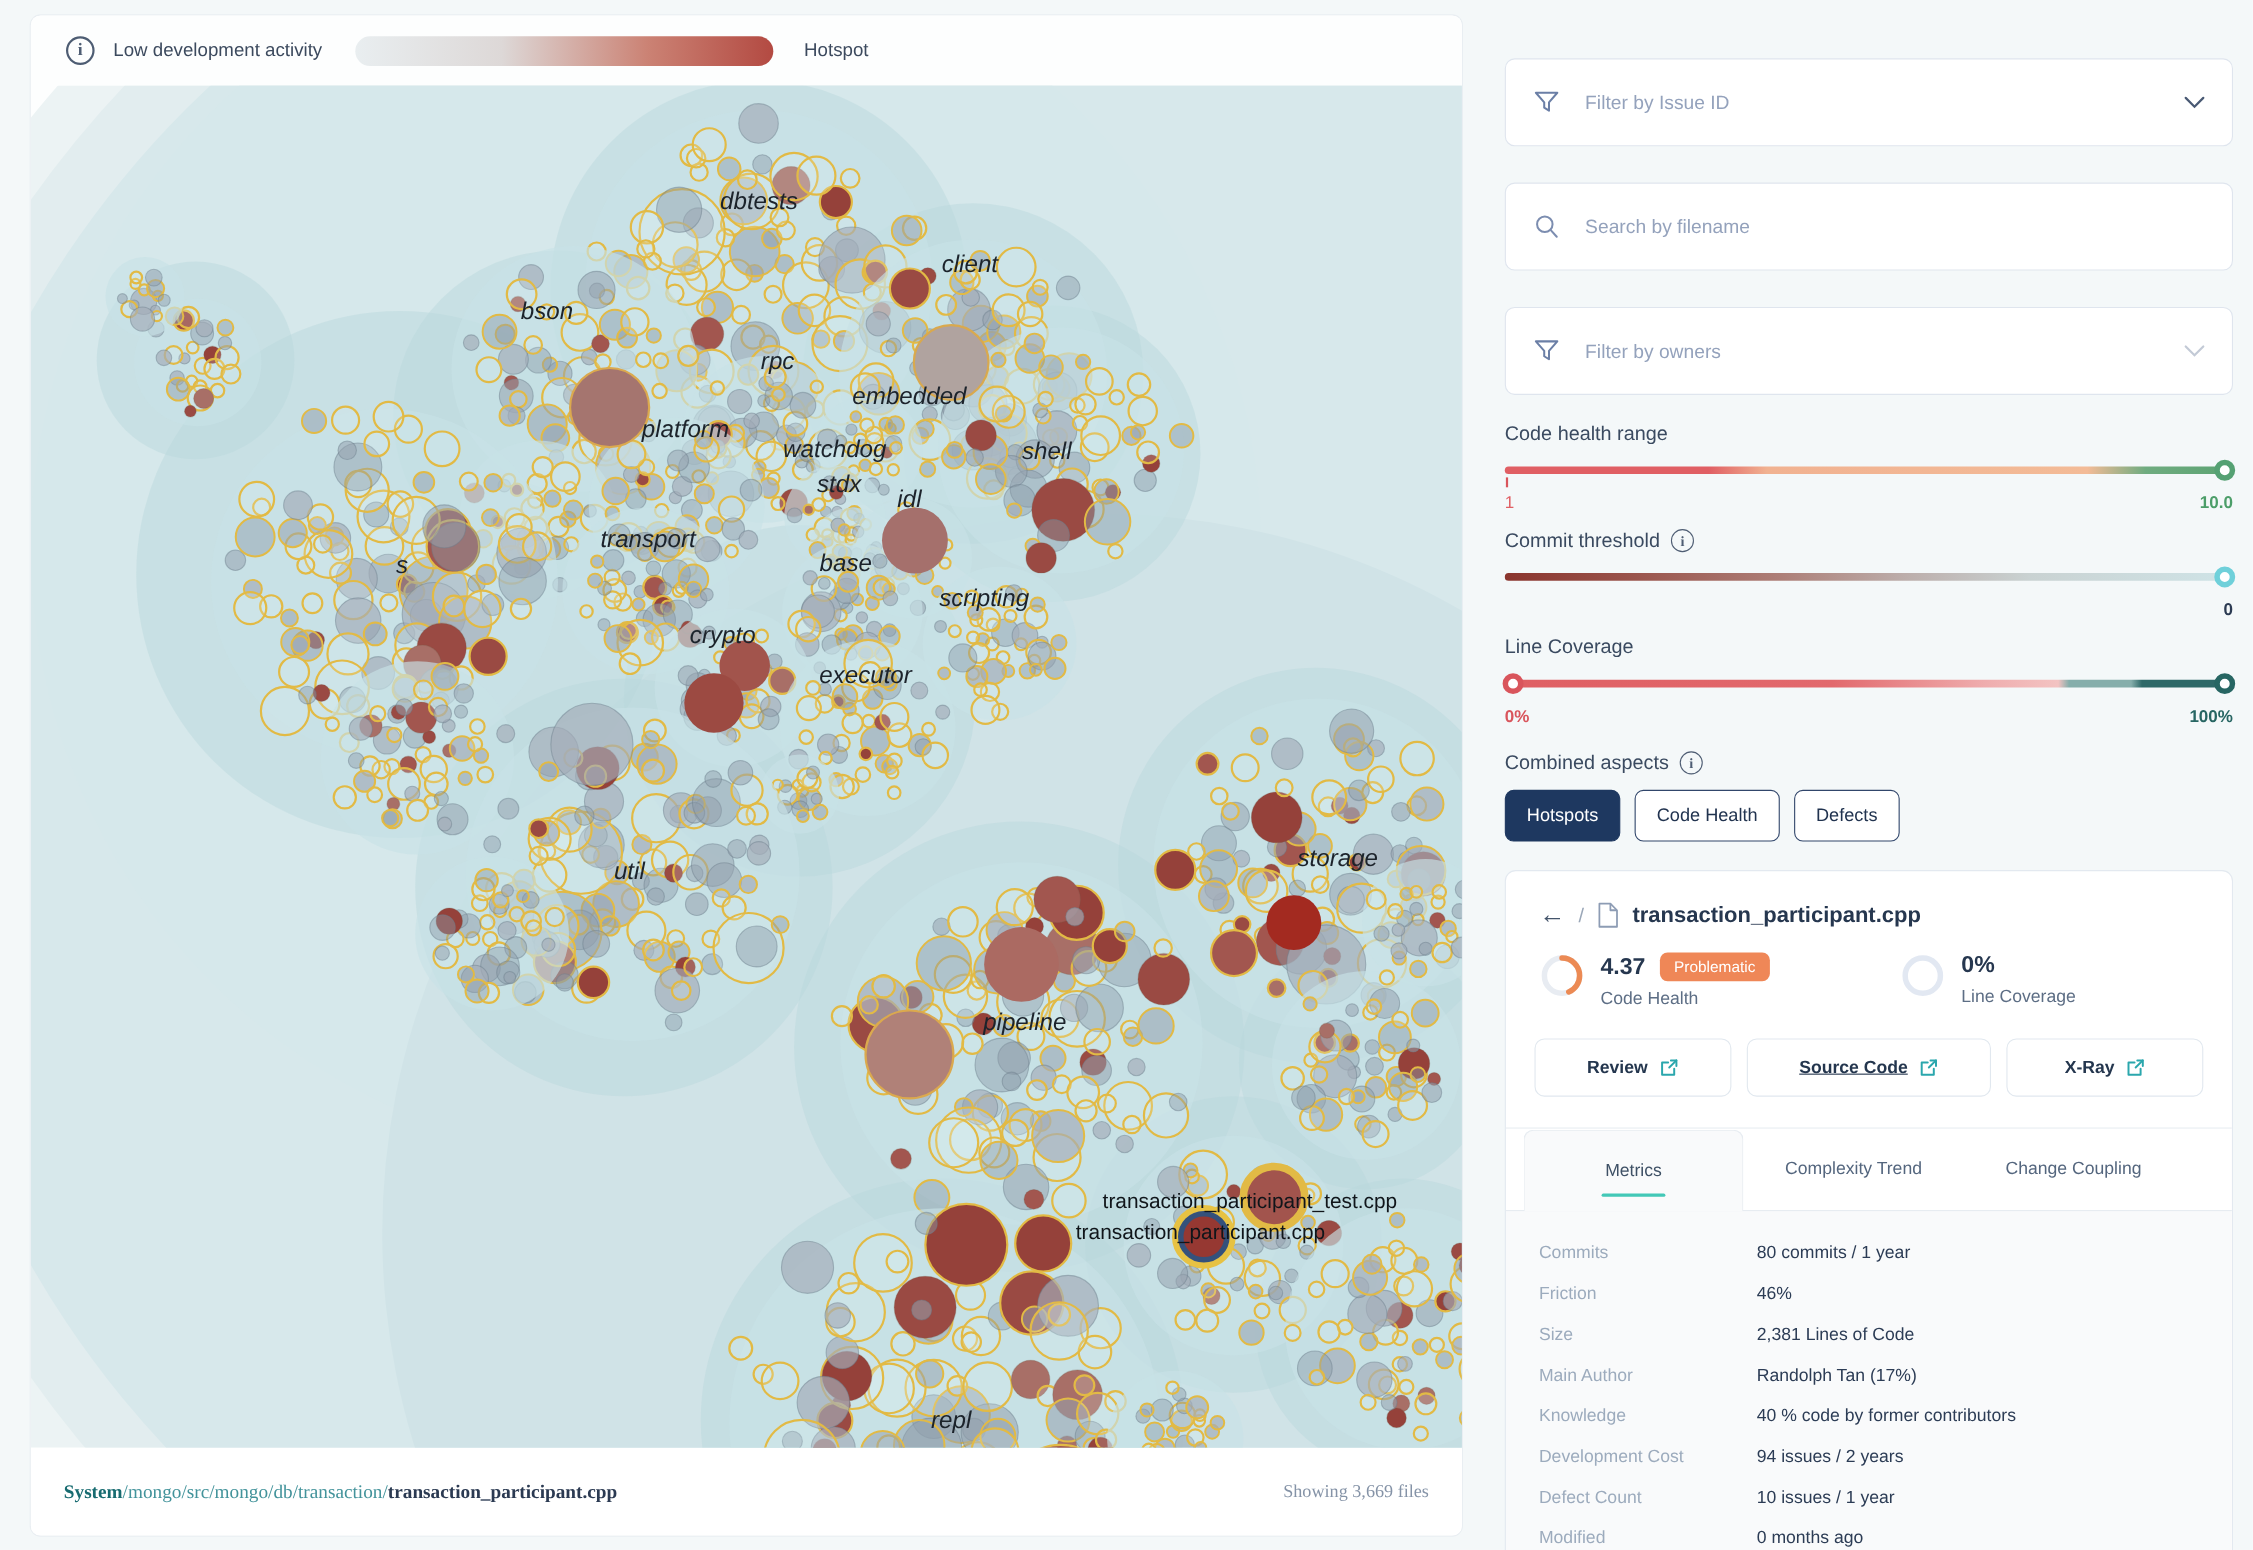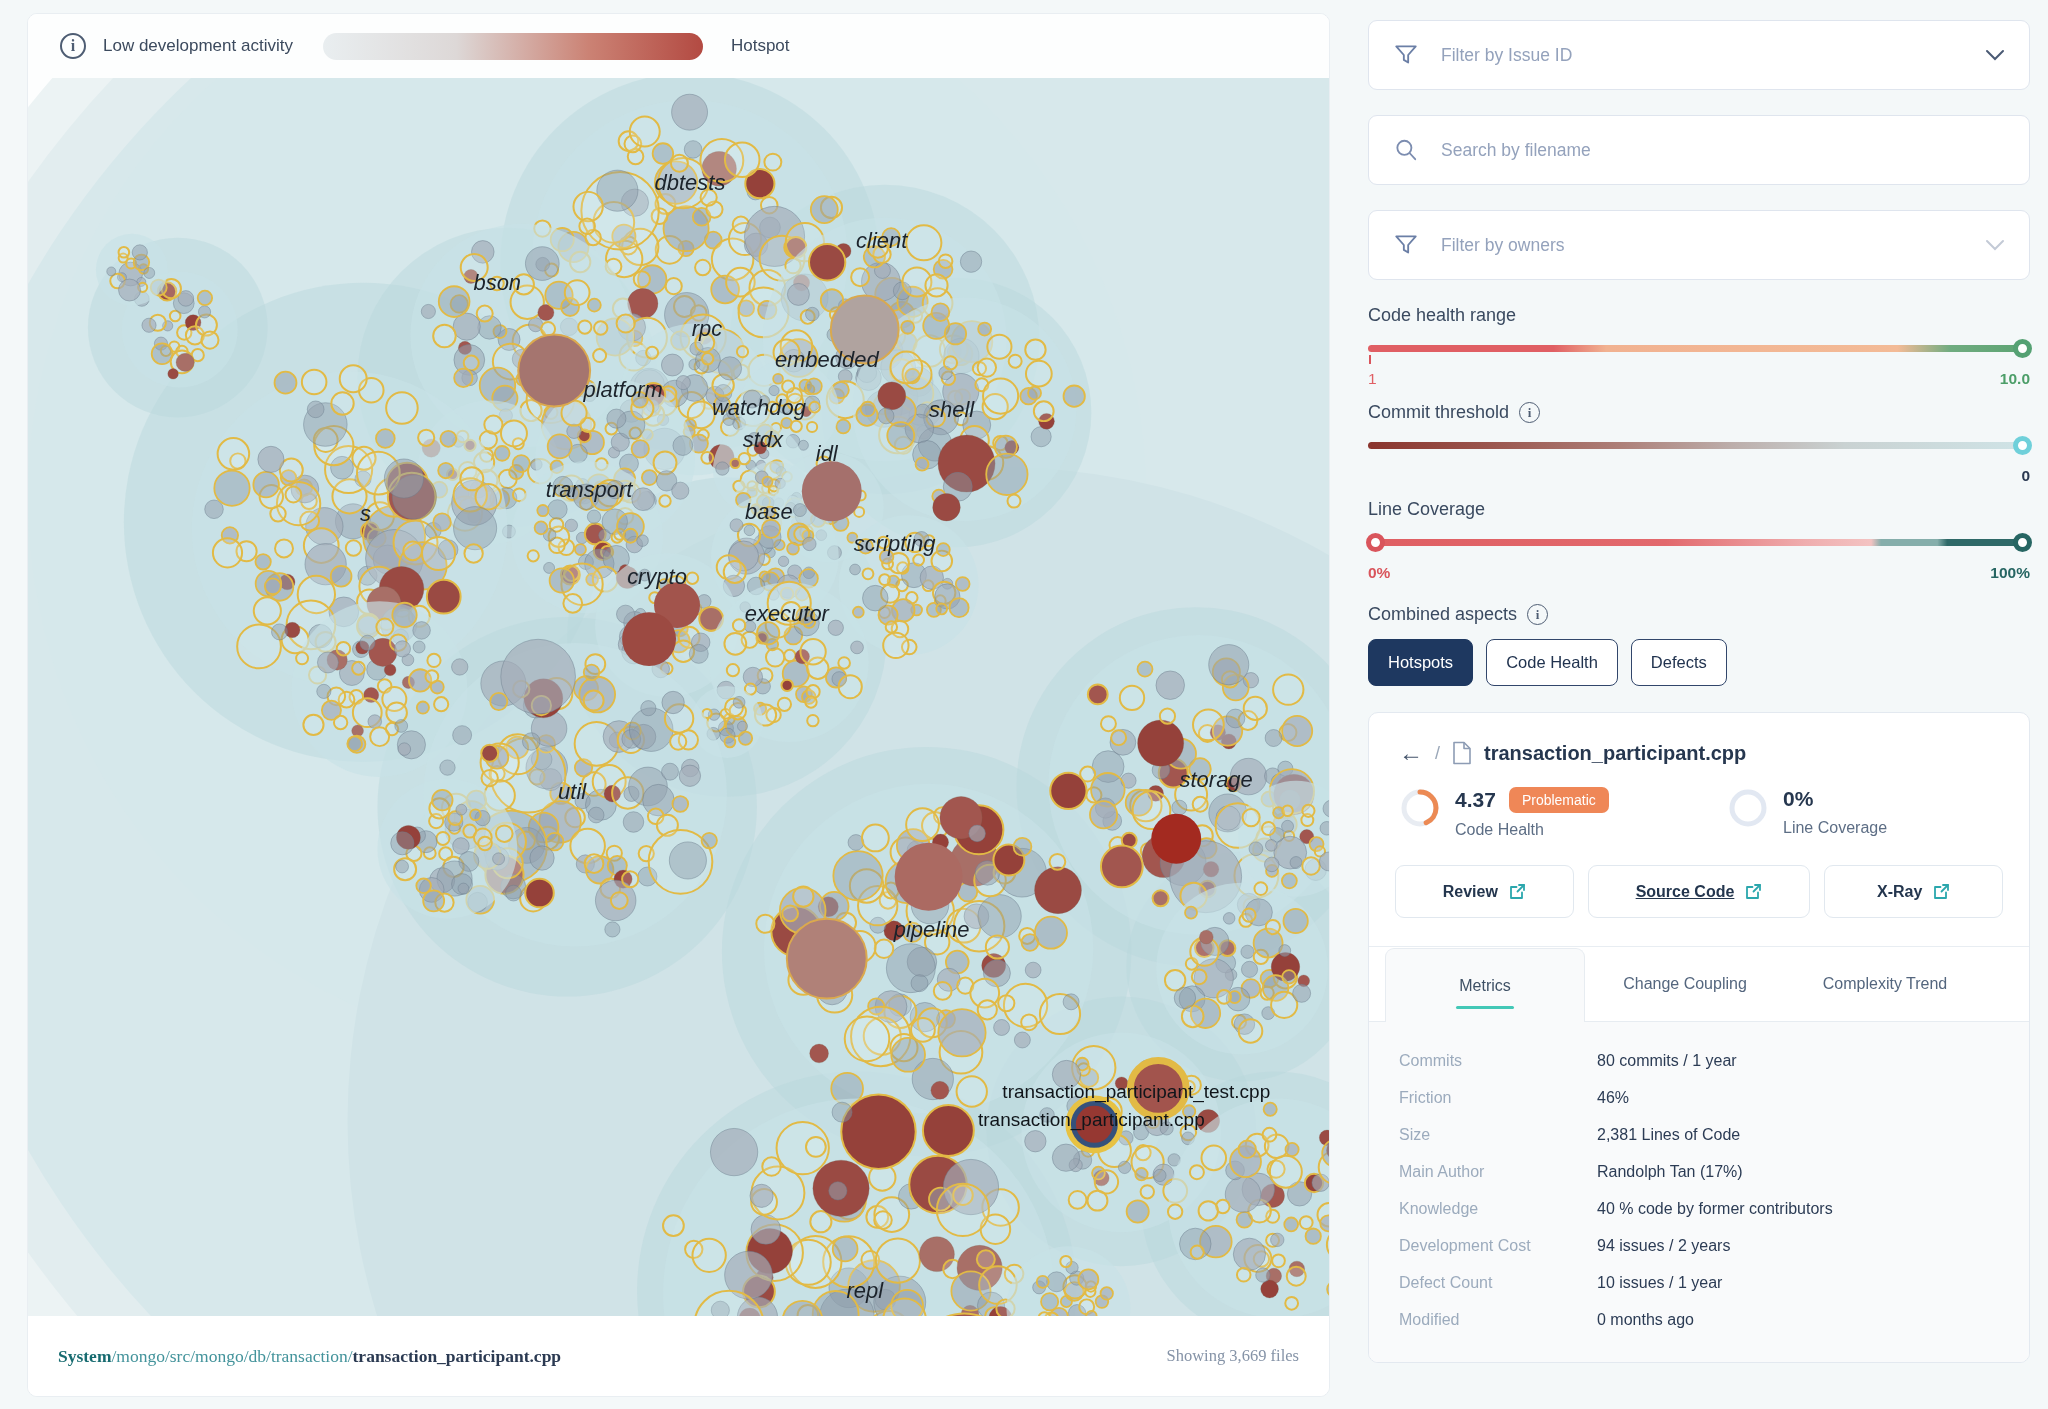--- a/index.html
+++ b/index.html
@@ -26,22 +26,22 @@
     background:#ffffff;font-family:Liberation Serif, serif; }
   .breadcrumb { font-size:17.5px; }
   .bc-root { color:#176b70; font-weight:bold; }
   .bc-path { color:#43939b; }
   .bc-file { color:#2b3a52; font-weight:bold; }
   .files-count { margin-left:auto; font-size:16.5px; color:#8593a7; }
 
   
   .sidebar { position:absolute; left:1368px; top:20px; width:662px; }
 
-  .filter-box { height:70px; background:#fff; border:1px solid #dfe5ee; border-radius:9px;
-    display:flex; align-items:center; padding:0 24px; margin-bottom:25px; }
+  .filter-box { height:80px; background:#fff; border:1px solid #dfe5ee; border-radius:9px;
+    display:flex; align-items:center; padding:0 24px; margin-bottom:25px;margin-top:33px; }
   .filter-box .ph { margin-left:22px; font-size:17.5px; color:#94a2bc; }
   .chev { margin-left:auto; }
 
   .slider-group { margin-top:14px; }
   .slider-label-row { display:flex; align-items:center; gap:10px; margin-bottom:14px; }
   .slider-label { font-size:18px; color:#3a4a60; }
   .small-info { width:21px; height:21px; border-width:1.6px; font-size:13px; }
   .track-wrap { position:relative; height:18px; }
   .track { position:absolute; left:0; right:0; top:5px; height:7px; border-radius:4px; }
   .track.code-health { background:linear-gradient(90deg,#e05f64 0%, #e05f64 28%, #f1b291 36%, #f3bb97 80%, #6fac80 88%, #5ba372 100%); }
@@ -1851,22 +1851,22 @@
             <path d="M10 2h5v5"></path>
             <path d="M15 2L8.5 8.5"></path>
           </svg>
       </button>
     </div>
 
     <div class="fc-divider"></div>
 
     <div class="tabs">
       <div class="tab active">Metrics</div>
+      <div class="tab">Complexity Trend</div>
       <div class="tab">Change Coupling</div>
-      <div class="tab">Complexity Trend</div>
     </div>
 
     <div class="metrics-panel" id="metrics-panel">
         <div class="metric-row">
           <span class="metric-label">Commits</span>
           <span class="metric-value">80 commits / 1 year</span>
         </div>
         <div class="metric-row">
           <span class="metric-label">Friction</span>
           <span class="metric-value">46%</span>

